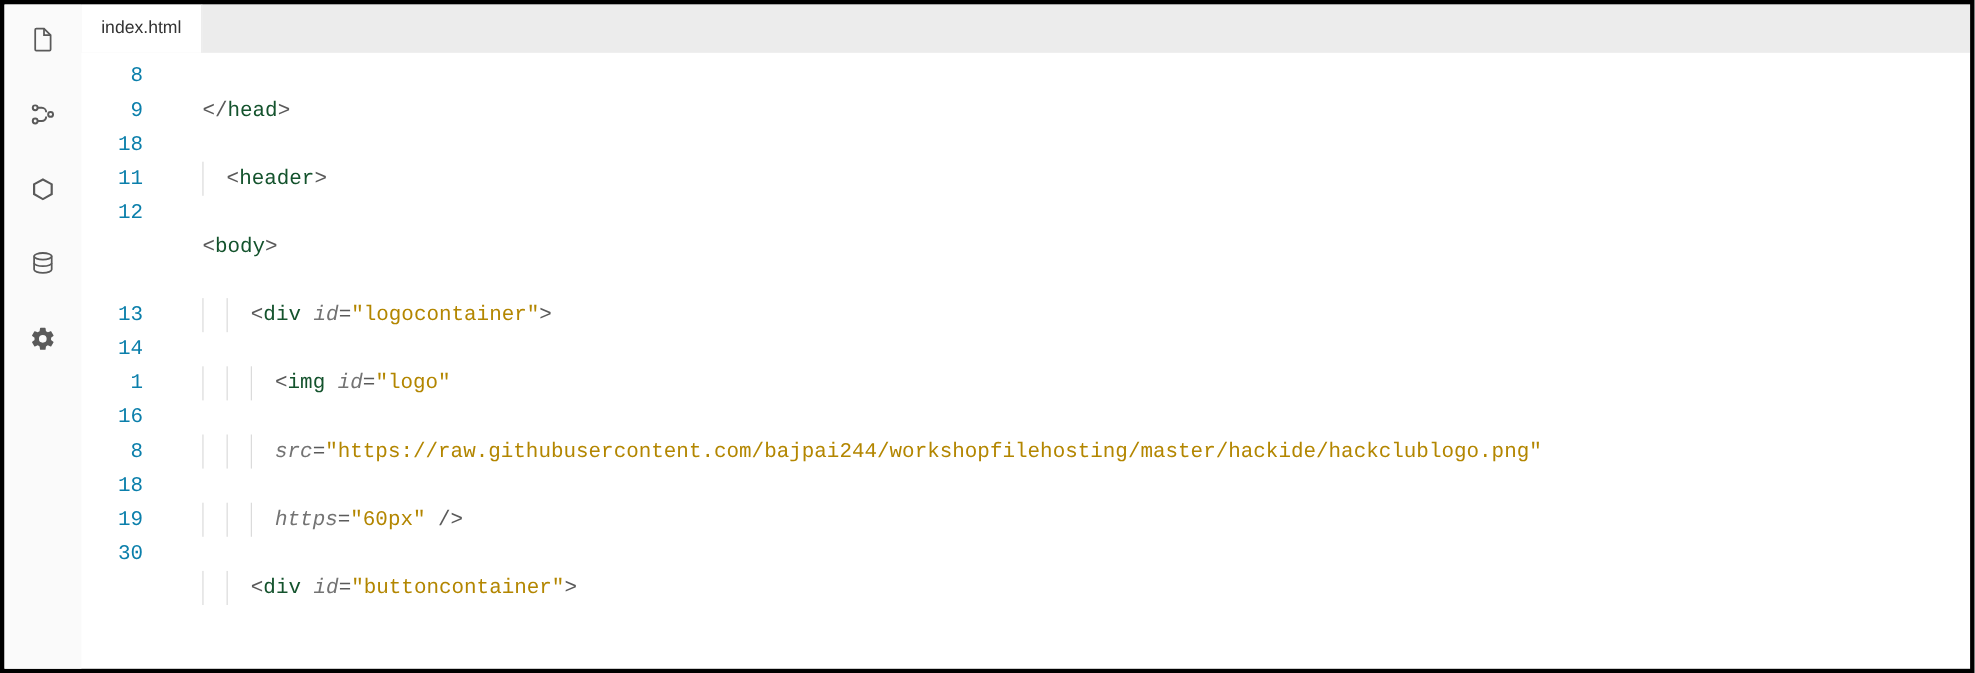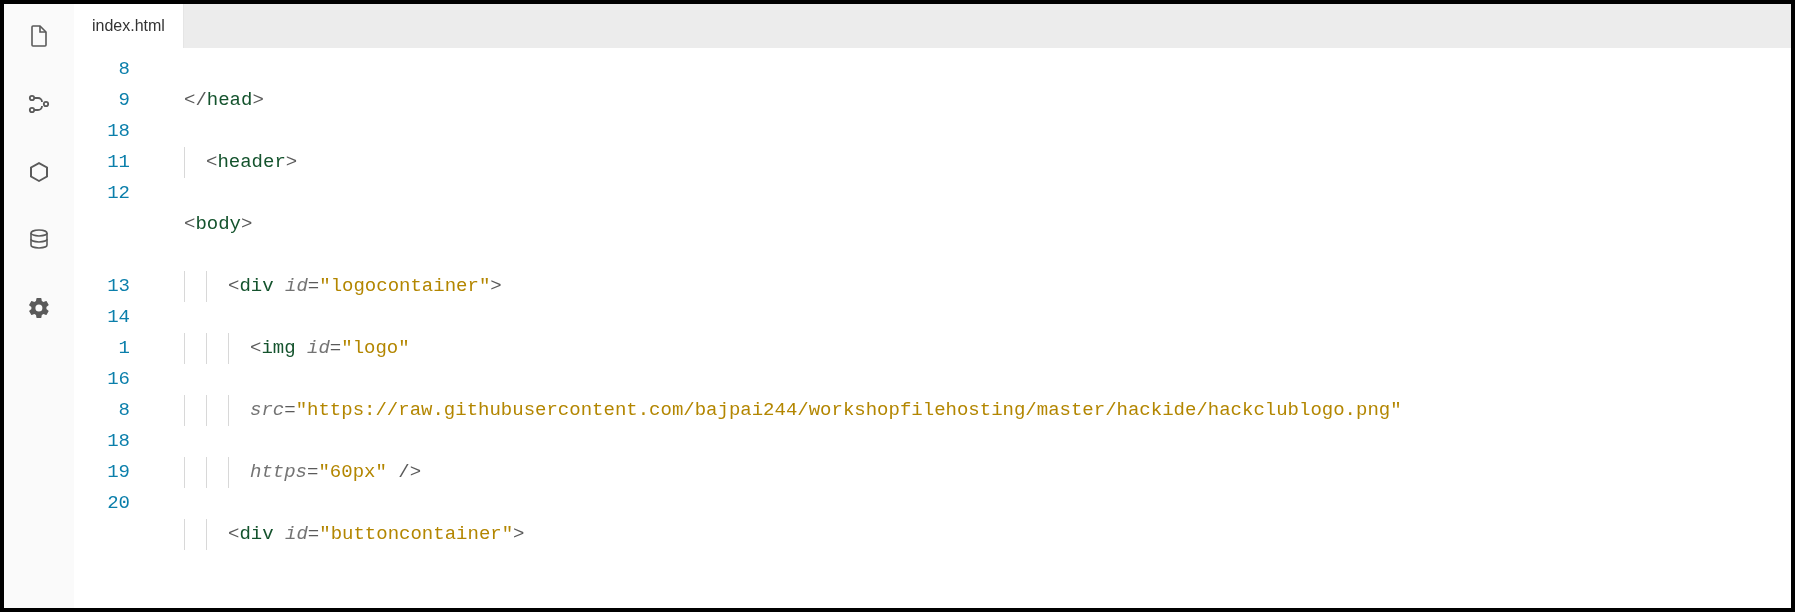--- a/index.html
+++ b/index.html
@@ -147,21 +147,21 @@
       <div class="ln">12</div>
       <div class="ln">&nbsp;</div>
       <div class="ln">&nbsp;</div>
       <div class="ln">13</div>
       <div class="ln">14</div>
       <div class="ln">1</div>
       <div class="ln">16</div>
       <div class="ln">8</div>
       <div class="ln">18</div>
       <div class="ln">19</div>
-      <div class="ln">20</div>
+      <div class="ln">30</div>
     </div>
     <div class="code">
 <span class="code-line"><span class="ind first"></span><span class="punct">&lt;/</span><span class="tag">head</span><span class="punct">&gt;</span></span>
 <span class="code-line"><span class="ind first"></span><span class="ind"></span><span class="punct">&lt;</span><span class="tag">header</span><span class="punct">&gt;</span></span>
 <span class="code-line"><span class="ind first"></span><span class="punct">&lt;</span><span class="tag">body</span><span class="punct">&gt;</span></span>
 <span class="code-line"><span class="ind first"></span><span class="ind"></span><span class="ind"></span><span class="punct">&lt;</span><span class="tag">div</span> <span class="attr">id</span><span class="punct">=</span><span class="str">"logocontainer"</span><span class="punct">&gt;</span></span>
 <span class="code-line"><span class="ind first"></span><span class="ind"></span><span class="ind"></span><span class="ind"></span><span class="punct">&lt;</span><span class="tag">img</span> <span class="attr">id</span><span class="punct">=</span><span class="str">"logo"</span></span>
 <span class="code-line"><span class="ind first"></span><span class="ind"></span><span class="ind"></span><span class="ind"></span><span class="attr">src</span><span class="punct">=</span><span class="str">"https://raw.githubusercontent.com/bajpai244/workshopfilehosting/master/hackide/hackclublogo.png"</span></span>
 <span class="code-line"><span class="ind first"></span><span class="ind"></span><span class="ind"></span><span class="ind"></span><span class="attr">https</span><span class="punct">=</span><span class="str">"60px"</span> <span class="punct">/&gt;</span></span>
 <span class="code-line"><span class="ind first"></span><span class="ind"></span><span class="ind"></span><span class="punct">&lt;</span><span class="tag">div</span> <span class="attr">id</span><span class="punct">=</span><span class="str">"buttoncontainer"</span><span class="punct">&gt;</span></span>

